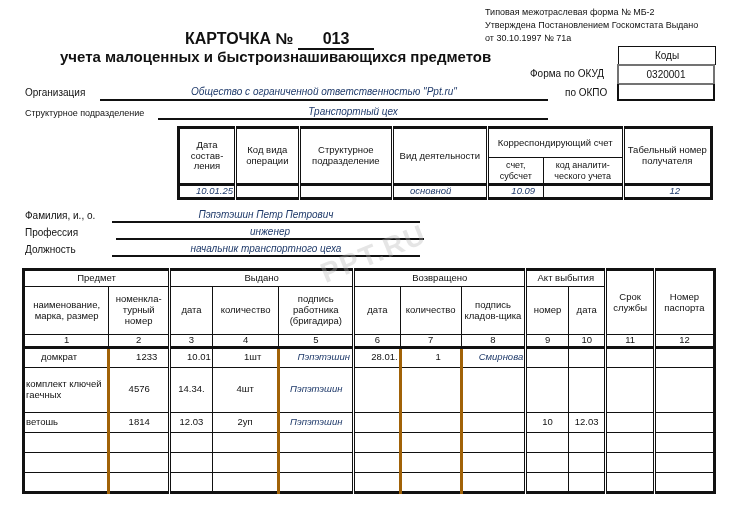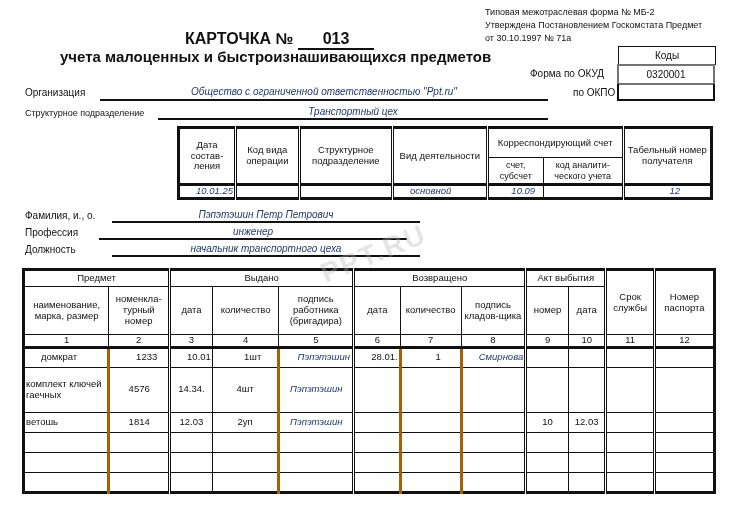--- a/index.html
+++ b/index.html
@@ -19,32 +19,32 @@
   .bT { border-top:3px solid #111;padding-left:16px; }
   .it { font-style:italic; color:#1f3a6a; }
   .left { text-align:left; }
   .wm { font-size:28px; font-weight:bold; color:rgba(180,180,180,0.35); transform:rotate(-22deg); letter-spacing:2px; }
 </style>
 </head>
 <body>
 
 <div class="abs small" style="left:485px;top:6px;line-height:13px;">
   <div>Типовая межотраслевая форма № МБ-2</div>
-  <div>Утверждена Постановлением Госкомстата Предмет</div>
+  <div>Утверждена Постановлением Госкомстата Выдано</div>
   <div>от 30.10.1997 № 71а</div>
 </div>
 
 <div class="abs title1" style="left:185px;top:30px;">КАРТОЧКА №</div>
 <div class="abs title1 uline" style="left:298px;top:30px;width:76px;text-align:center;">013</div>
 <div class="abs title2" style="left:60px;top:48px;">учета малоценных и быстроизнашивающихся предметов</div>
 
 <div class="abs lbl" style="left:618px;top:46px;width:96px;height:17px;border:1px solid #111;text-align:center;line-height:17px;">Коды</div>
 <div class="abs lbl" style="left:530px;top:68px;">Форма по ОКУД</div>
 <div class="abs lbl" style="left:617px;top:64px;width:94px;height:17px;border:2px solid #737373;text-align:center;line-height:17px;">0320001</div>
-<div class="abs lbl" style="left:565px;top:87px;margin-left:8px;">по ОКПО</div>
+<div class="abs lbl" style="left:565px;top:87px;">по ОКПО</div>
 <div class="abs lbl" style="left:617px;top:84px;width:94px;height:15px;border:2px solid #111;border-top:none;text-align:center;"></div>
 
 <div class="abs lbl" style="left:25px;top:87px;">Организация</div>
 <div class="abs val uline" style="left:100px;top:86px;width:448px;height:13px;">Общество с ограниченной ответственностью "Ppt.ru"</div>
 <div class="abs small" style="left:25px;top:108px;">Структурное подразделение</div>
 <div class="abs val uline" style="left:158px;top:106px;width:390px;height:12px;">Транспортный цех</div>
 
 <table style="left:177px;top:126px;width:536px;border:3px solid #111;">
   <tbody>
       <tr style="height:30px;">
@@ -67,21 +67,21 @@
     <td class="bT thick-l it">10.09</td>
     <td class="bT"></td>
     <td class="bT thick-l it">12</td>
   </tr>
 </tbody>
   </table>
 
 <div class="abs lbl" style="left:25px;top:210px;">Фамилия, и., о.</div>
 <div class="abs val uline" style="left:112px;top:209px;width:308px;height:12px;">Пэпэтэшин Петр Петрович</div>
 <div class="abs lbl" style="left:25px;top:227px;">Профессия</div>
-<div class="abs val uline" style="left:99px;top:226px;width:308px;height:12px;">инженер</div>
+<div class="abs val uline" style="left:116px;top:226px;width:308px;height:12px;">инженер</div>
 <div class="abs lbl" style="left:25px;top:244px;">Должность</div>
 <div class="abs val uline" style="left:112px;top:243px;width:308px;height:12px;">начальник транспортного цеха</div>
 
 <table style="left:22px;top:268px;width:694px;border:3px solid #111;">
   <tbody>
       <tr style="height:17px;">
     <td colspan="2">Предмет</td>
     <td colspan="3" class="thick-l">Выдано</td>
     <td colspan="3" class="thick-l">Возвращено</td>
     <td colspan="2" class="thick-l">Акт выбытия</td>

